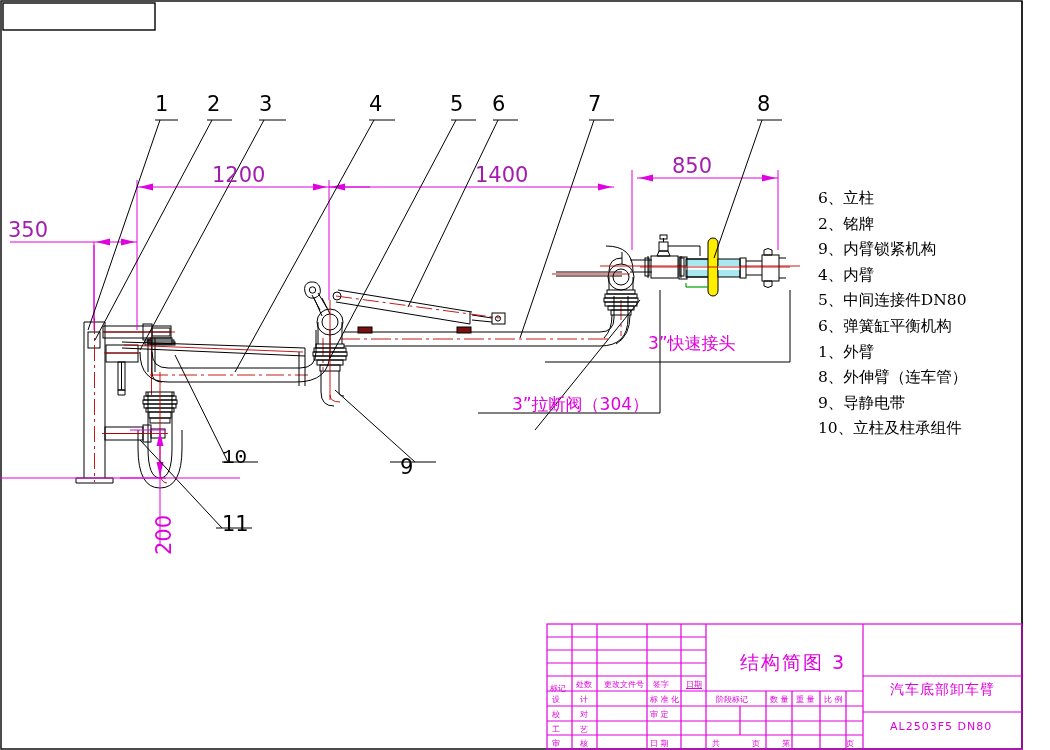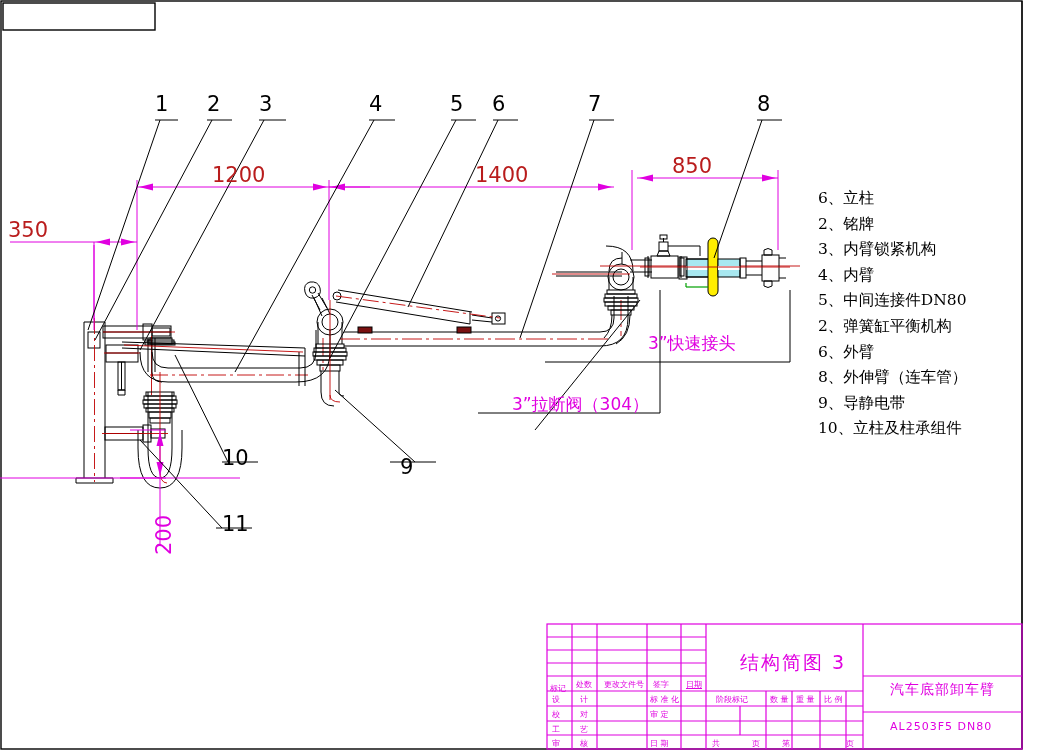--- a/index.html
+++ b/index.html
@@ -10,21 +10,21 @@
 
   .legend{position:absolute;left:818px;top:186px;width:215px;}
   .legend div{
       font-family:"DejaVu Serif","Liberation Serif",serif;
       font-size:15.5px;color:#000;line-height:25.6px;white-space:nowrap;
       letter-spacing:0px;}
 
   .anno{position:absolute;color:#e000e0;
       font-family:"DejaVu Sans","Liberation Sans",sans-serif;
       font-size:17px;white-space:nowrap;font-weight:normal;}
-  .dim{position:absolute;color:#b91c1c;
+  .dim{position:absolute;color:#a21caf;
       font-family:"DejaVu Sans","Liberation Sans",sans-serif;
       font-size:21px;white-space:nowrap;}
   .dimv{position:absolute;color:#e000e0;
       font-family:"DejaVu Sans","Liberation Sans",sans-serif;
       font-size:21px;white-space:nowrap;
       transform:rotate(-90deg);transform-origin:left top;}
   .lnum{position:absolute;color:#000;
       font-family:"DejaVu Sans","Liberation Sans",sans-serif;
       font-size:21px;white-space:nowrap;}
 
@@ -437,46 +437,46 @@
 
     <line x1="863" y1="676" x2="1022" y2="676"></line>
     <line x1="863" y1="712" x2="1022" y2="712"></line>
   </g>
 
 </svg>
 
 <div class="legend">
   <div>6、立柱</div>
   <div>2、铭牌</div>
-  <div>3、内臂锁紧机构</div>
+  <div>9、内臂锁紧机构</div>
   <div>4、内臂</div>
   <div>5、中间连接件DN80</div>
-  <div>2、弹簧缸平衡机构</div>
-  <div>6、外臂</div>
+  <div>6、弹簧缸平衡机构</div>
+  <div>1、外臂</div>
   <div>8、外伸臂（连车管）</div>
   <div>9、导静电带</div>
   <div>10、立柱及柱承组件</div>
 </div>
 
 <div class="dim" style="left:8px;top:218px;">350</div>
 <div class="dim" style="left:212px;top:163px;">1200</div>
 <div class="dim" style="left:475px;top:163px;">1400</div>
 <div class="dim" style="left:672px;top:154px;">850</div>
 <div class="dimv" style="left:152px;top:555px;">200</div>
 
 <div class="lnum" style="left:155px;top:92px;">1</div>
 <div class="lnum" style="left:207px;top:92px;">2</div>
 <div class="lnum" style="left:259px;top:92px;">3</div>
 <div class="lnum" style="left:369px;top:92px;">4</div>
 <div class="lnum" style="left:450px;top:92px;">5</div>
 <div class="lnum" style="left:492px;top:92px;">6</div>
 <div class="lnum" style="left:588px;top:92px;">7</div>
 <div class="lnum" style="left:757px;top:92px;">8</div>
 <div class="lnum" style="left:400px;top:455px;">9</div>
-<div class="lnum" style="left:222px;top:446px;">10</div>
+<div class="lnum" style="left:222px;top:446px;font-family:Liberation Mono, monospace;">10</div>
 <div class="lnum" style="left:222px;top:512px;">11</div>
 
 <div class="anno" style="left:648px;top:332px;text-align:right;">3”快速接头</div>
 <div class="anno" style="left:512px;top:393px;">3”拉断阀（304）</div>
 
 <div class="tbtxt tb-big" style="left:740px;top:650px;">结构简图 3</div>
 <div class="tbtxt tb-mid" style="left:890px;top:681px;">汽车底部卸车臂</div>
 <div class="tbtxt tb-code" style="left:890px;top:720px;">AL2503F5 DN80</div>
 
 <div class="tbtxt tb-sm" style="left:550px;top:672px;margin-top:11px;">标记</div>

